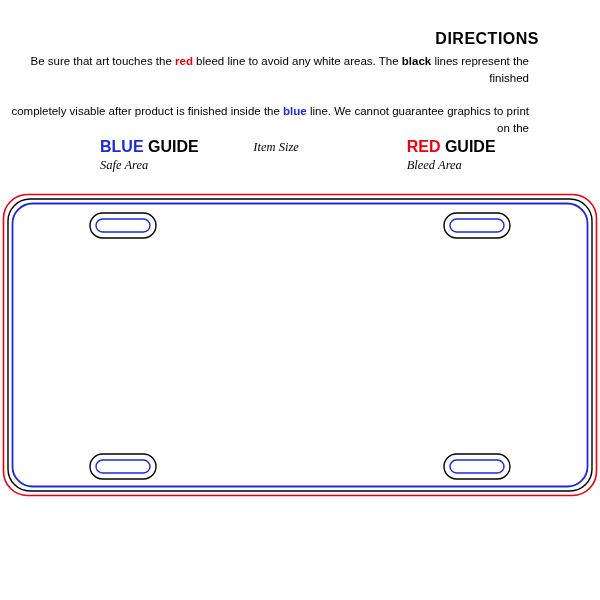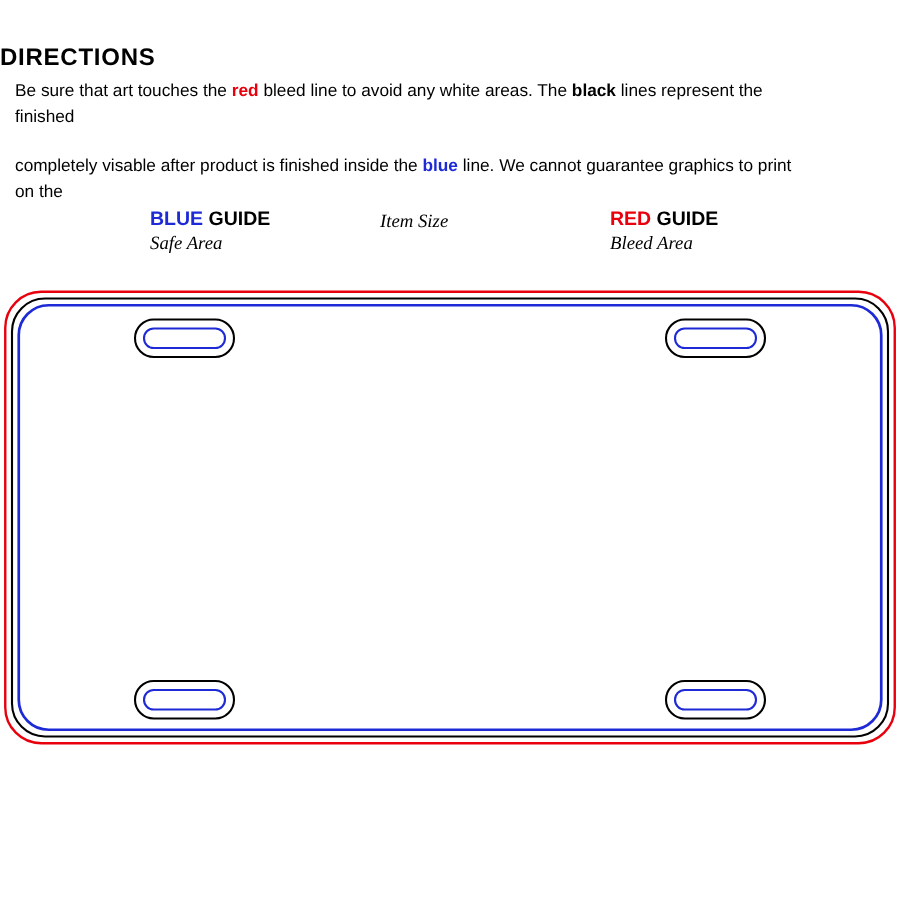--- a/index.html
+++ b/index.html
@@ -15,21 +15,21 @@
     position: relative;
     overflow: hidden;
   }
 
   
   #directions-block {
     position: absolute;
     left: 0;
     top: 30px;
     width: 539px;
-    text-align: left;
+    text-align: right;
   }
   #directions-title {
     font-size: 16px;
     font-weight: bold;
     letter-spacing: 0.5px;
     margin-bottom: 5px;
   }
   #directions-body {
     font-size: 11.5px;
     line-height: 1.45;
@@ -47,21 +47,21 @@
     width: 420px;
     display: flex;
     justify-content: flex-start;
     gap: 40px;
   }
   .legend-col {
     width: 120px;
     text-align: left;
   }
   .legend-title {
-    font-size: 13px;
+    font-size: 16px;
     font-weight: bold;
     white-space: nowrap;
   }
   .legend-title .c-blue  { color: #1d2ad6; }
   .legend-title .c-black { color: #000000; }
   .legend-title .c-red   { color: #e8000d; }
   .legend-sub {
     font-size: 12.5px;
     font-style: italic;
     margin-top: 2px;

